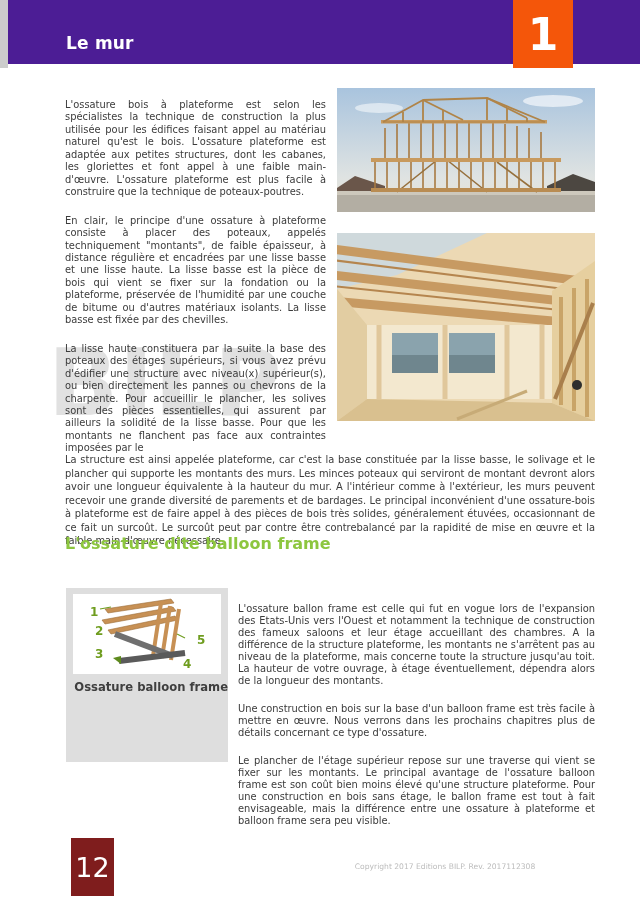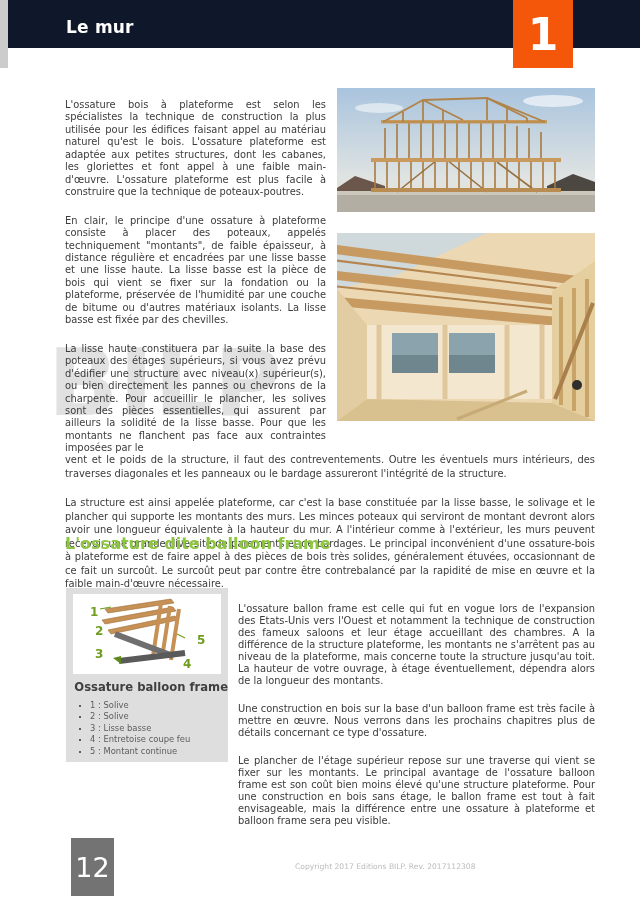--- a/index.html
+++ b/index.html
@@ -2,21 +2,21 @@
 <html><head>
 <meta charset="utf-8">
 <style>
   html,body{margin:0;padding:0;}
   body{
     width:640px;height:898px;position:relative;overflow:hidden;
     background:#ffffff;font-family:"DejaVu Sans", sans-serif;
   }
   
   .edge-strip{position:absolute;left:0;top:0;width:8px;height:68px;background:#cccccc;}
-  .header-band{position:absolute;left:8px;right:0;top:0;height:48px;background:#0f172a;text-decoration:underline;}
+  .header-band{position:absolute;left:8px;right:0;top:0;height:64px;background:#4c1d95;text-decoration:underline;}
   .header-title{position:absolute;left:58px;bottom:11px;color:#ffffff;font-size:17px;font-weight:bold;letter-spacing:0.2px;}
   .chapter-badge{position:absolute;left:505px;top:0;width:60px;height:68px;background:#f4560a;
     color:#ffffff;font-size:44px;font-weight:bold;display:flex;align-items:center;justify-content:center;}
   
   .para{font-size:9.9px;line-height:12.45px;color:#3b3b3b;text-align:justify;margin:16px 0 8px 0;}
   .col-left{position:absolute;left:65px;top:83px;width:261px;z-index:3;}
   .full-text{position:absolute;left:65px;top:437px;width:530px;z-index:3;}
   .full-text .para{line-height:13.5px;margin-bottom:9px;}
   .balloon-text{position:absolute;left:238px;top:587px;width:357px;z-index:3;}
   .balloon-text .para{line-height:12px;margin-bottom:10px;}
@@ -33,23 +33,23 @@
   
   .figure-box{position:absolute;left:66px;top:588px;width:162px;height:174px;background:#dedede;z-index:3;}
   .figure-img{position:absolute;left:7px;top:6px;width:148px;height:80px;background:#ffffff;}
   .figure-img svg{display:block;width:100%;height:100%;}
   .figure-caption{position:absolute;left:0;top:92px;width:100%;text-align:right;
     font-size:11.6px;font-weight:bold;color:#3f3f3f;}
   .figure-legend{position:absolute;left:10px;top:112px;margin:0;padding:0 0 0 14px;
     list-style:square;font-size:8.4px;line-height:11.4px;color:#5c5c5c;}
   .figure-legend li::marker{color:#5c5c5c;font-size:7px;}
   
-  .page-number{position:absolute;left:71px;top:838px;width:43px;height:58px;background:#737373;
+  .page-number{position:absolute;left:71px;top:838px;width:43px;height:58px;background:#7f1d1d;
     color:#ffffff;font-size:27px;display:flex;align-items:center;justify-content:center;z-index:3;}
-  .copyright{position:absolute;left:295px;top:862px;width:300px;text-align:left;
+  .copyright{position:absolute;left:295px;top:862px;width:300px;text-align:center;
     font-size:7.6px;color:#bcbcbc;z-index:3;}
 </style>
 </head>
 <body>
 
 <div class="edge-strip"></div>
 <div class="header-band">
   <div class="header-title">Le mur</div>
   <div class="chapter-badge">1</div>
 </div>
@@ -130,21 +130,20 @@
     <line x1="120" y1="186" x2="190" y2="158" stroke="#c7ab77" stroke-width="3"></line>
     <circle cx="240" cy="152" r="5" fill="#2e2e2e"></circle>
   </svg>
 </div>
 
 <div class="watermark">
   <div>BILP</div>
 </div>
 
 <div class="full-text">
-  <p class="para">vent et le poids de la structure, il faut des contreventements. Outre les éventuels murs intérieurs, des traverses diagonales et les panneaux ou le bardage assureront l'intégrité de la structure.</p>
   <p class="para">La structure est ainsi appelée plateforme, car c'est la base constituée par la lisse basse, le solivage et le plancher qui supporte les montants des murs. Les minces poteaux qui serviront de montant devront alors avoir une longueur équivalente à la hauteur du mur. A l'intérieur comme à l'extérieur, les murs peuvent recevoir une grande diversité de parements et de bardages. Le principal inconvénient d'une ossature-bois à plateforme est de faire appel à des pièces de bois très solides, généralement étuvées, occasionnant de ce fait un surcoût. Le surcoût peut par contre être contrebalancé par la rapidité de mise en œuvre et la faible main-d'œuvre nécessaire.</p>
 </div>
 
 <div class="section-heading">L'ossature dite balloon frame</div>
 
 <div class="figure-box">
   <div class="figure-img">
     <svg viewBox="0 0 148 80" xmlns="http://www.w3.org/2000/svg">
       <rect width="148" height="80" fill="#ffffff"></rect>
       <g fill="#c79054" stroke="#9c6d38" stroke-width="0.6">
@@ -167,27 +166,20 @@
       <g font-family="DejaVu Sans, sans-serif" font-size="12" font-weight="bold" fill="#6f9d1f">
         <text x="17" y="22">1</text>
         <text x="22" y="41">2</text>
         <text x="22" y="64">3</text>
         <text x="110" y="74">4</text>
         <text x="124" y="50">5</text>
       </g>
     </svg>
   </div>
   <div class="figure-caption">Ossature balloon frame</div>
-  <ul class="figure-legend">
-    <li>1 : Solive</li>
-    <li>2 : Solive</li>
-    <li>3 : Lisse basse</li>
-    <li>4 : Entretoise coupe feu</li>
-    <li>5 : Montant continue</li>
-  </ul>
 </div>
 
 <div class="balloon-text">
   <p class="para">L'ossature ballon frame est celle qui fut en vogue lors de l'expansion des Etats-Unis vers l'Ouest et notamment la technique de construction des fameux saloons et leur étage accueillant des chambres. A la différence de la structure plateforme, les montants ne s'arrêtent pas au niveau de la plateforme, mais concerne toute la structure jusqu'au toit. La hauteur de votre ouvrage, à étage éventuellement, dépendra alors de la longueur des montants.</p>
   <p class="para">Une construction en bois sur la base d'un balloon frame est très facile à mettre en œuvre. Nous verrons dans les prochains chapitres plus de détails concernant ce type d'ossature.</p>
   <p class="para">Le plancher de l'étage supérieur repose sur une traverse qui vient se fixer sur les montants. Le principal avantage de l'ossature balloon frame est son coût bien moins élevé qu'une structure plateforme. Pour une construction en bois sans étage, le ballon frame est tout à fait envisageable, mais la différence entre une ossature à plateforme et balloon frame sera peu visible.</p>
 </div>
 
 <div class="page-number">12</div>
 <div class="copyright">Copyright 2017 Editions BILP. Rev. 2017112308</div>

